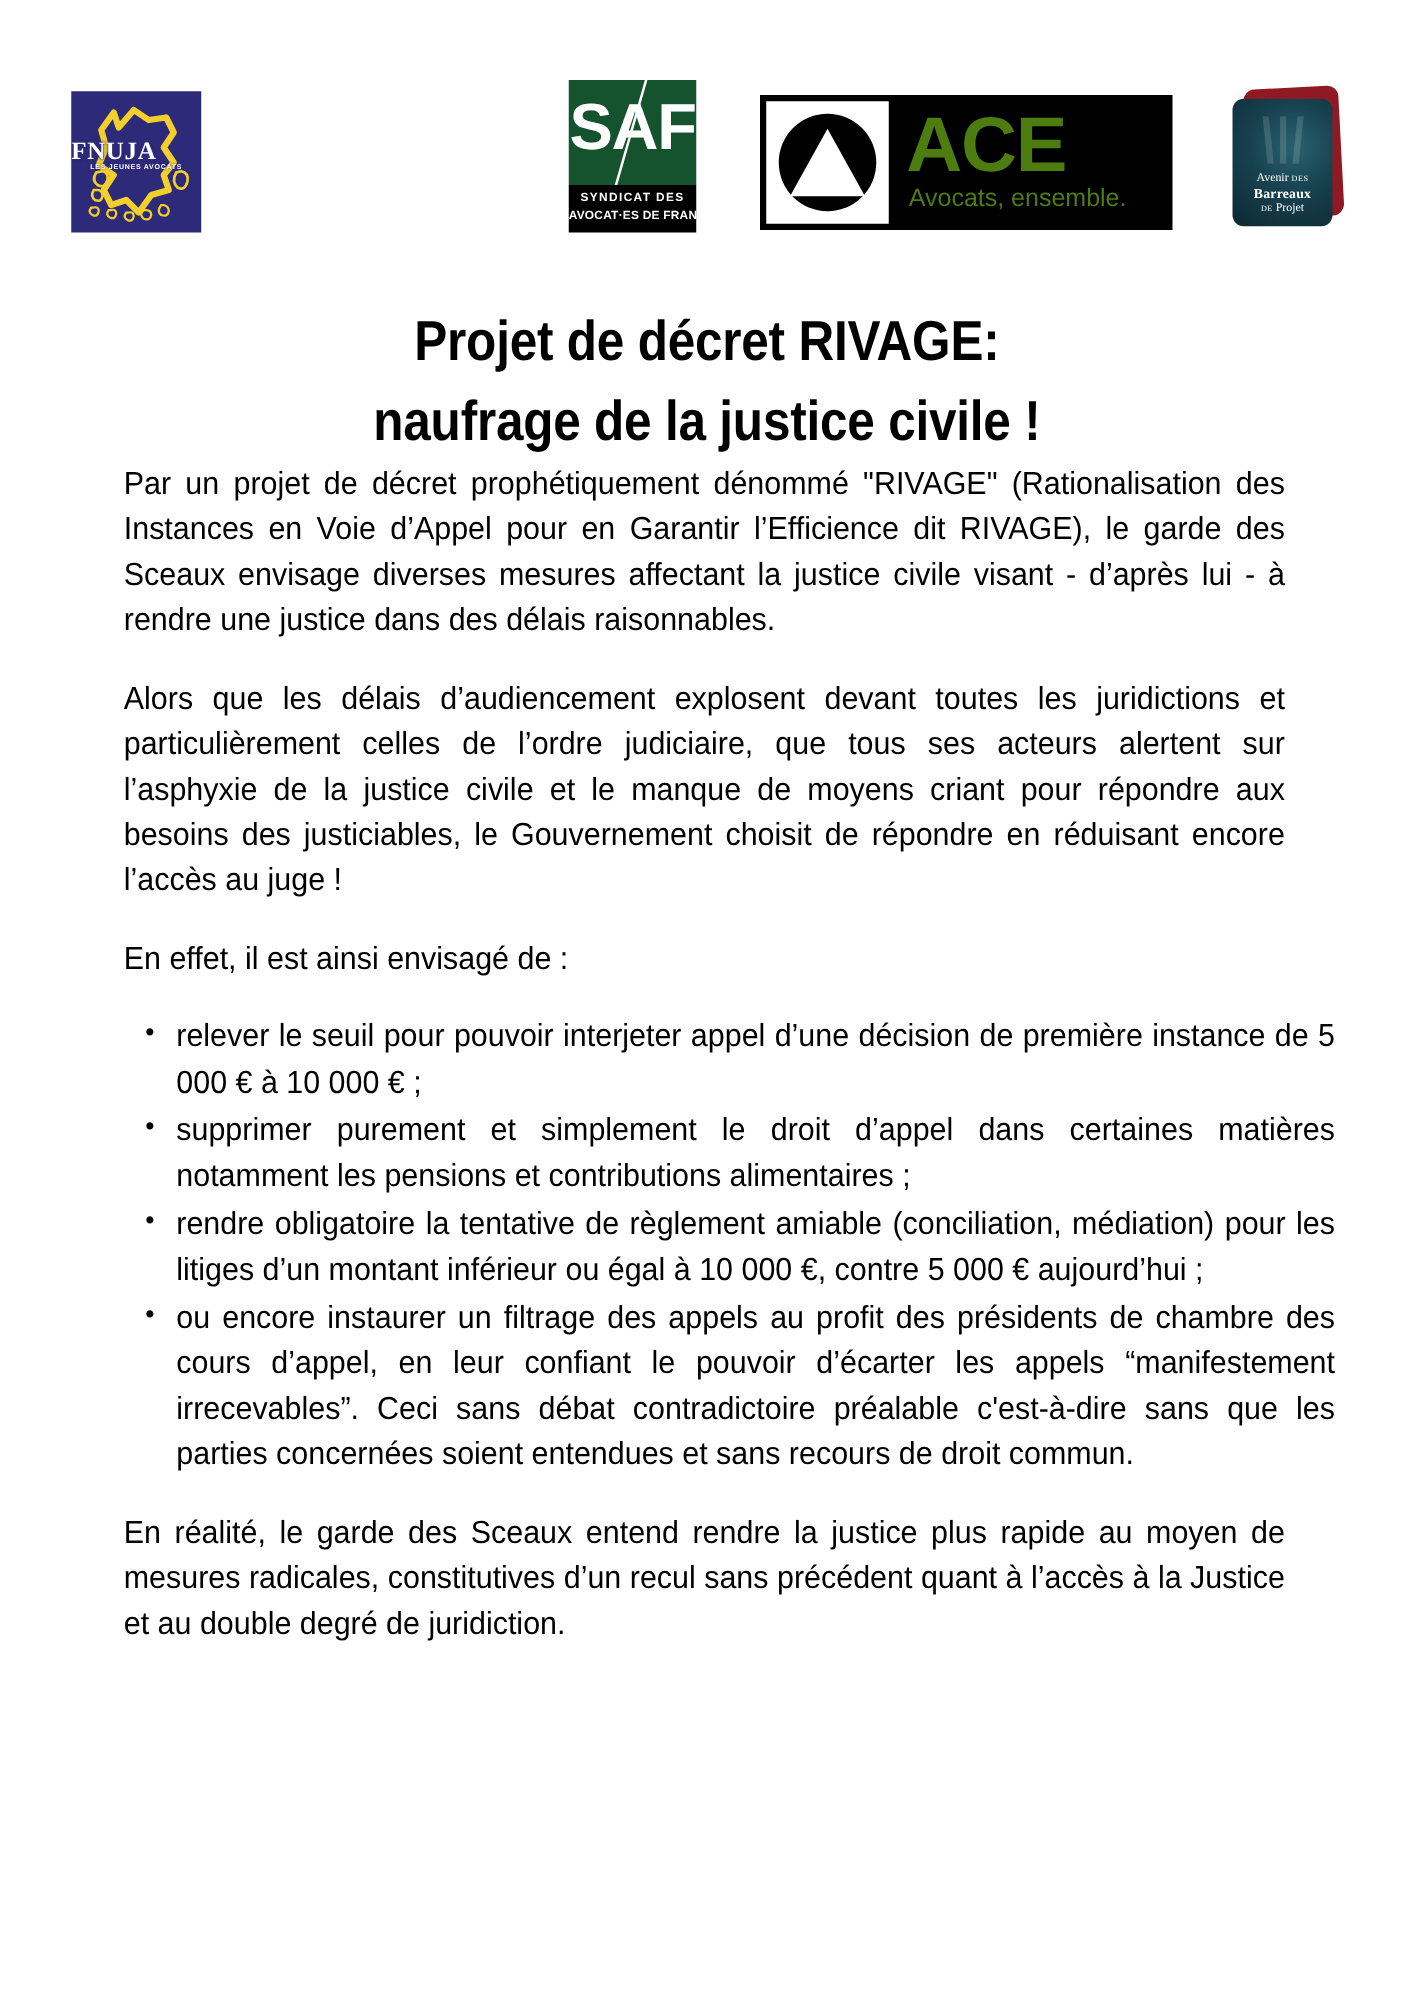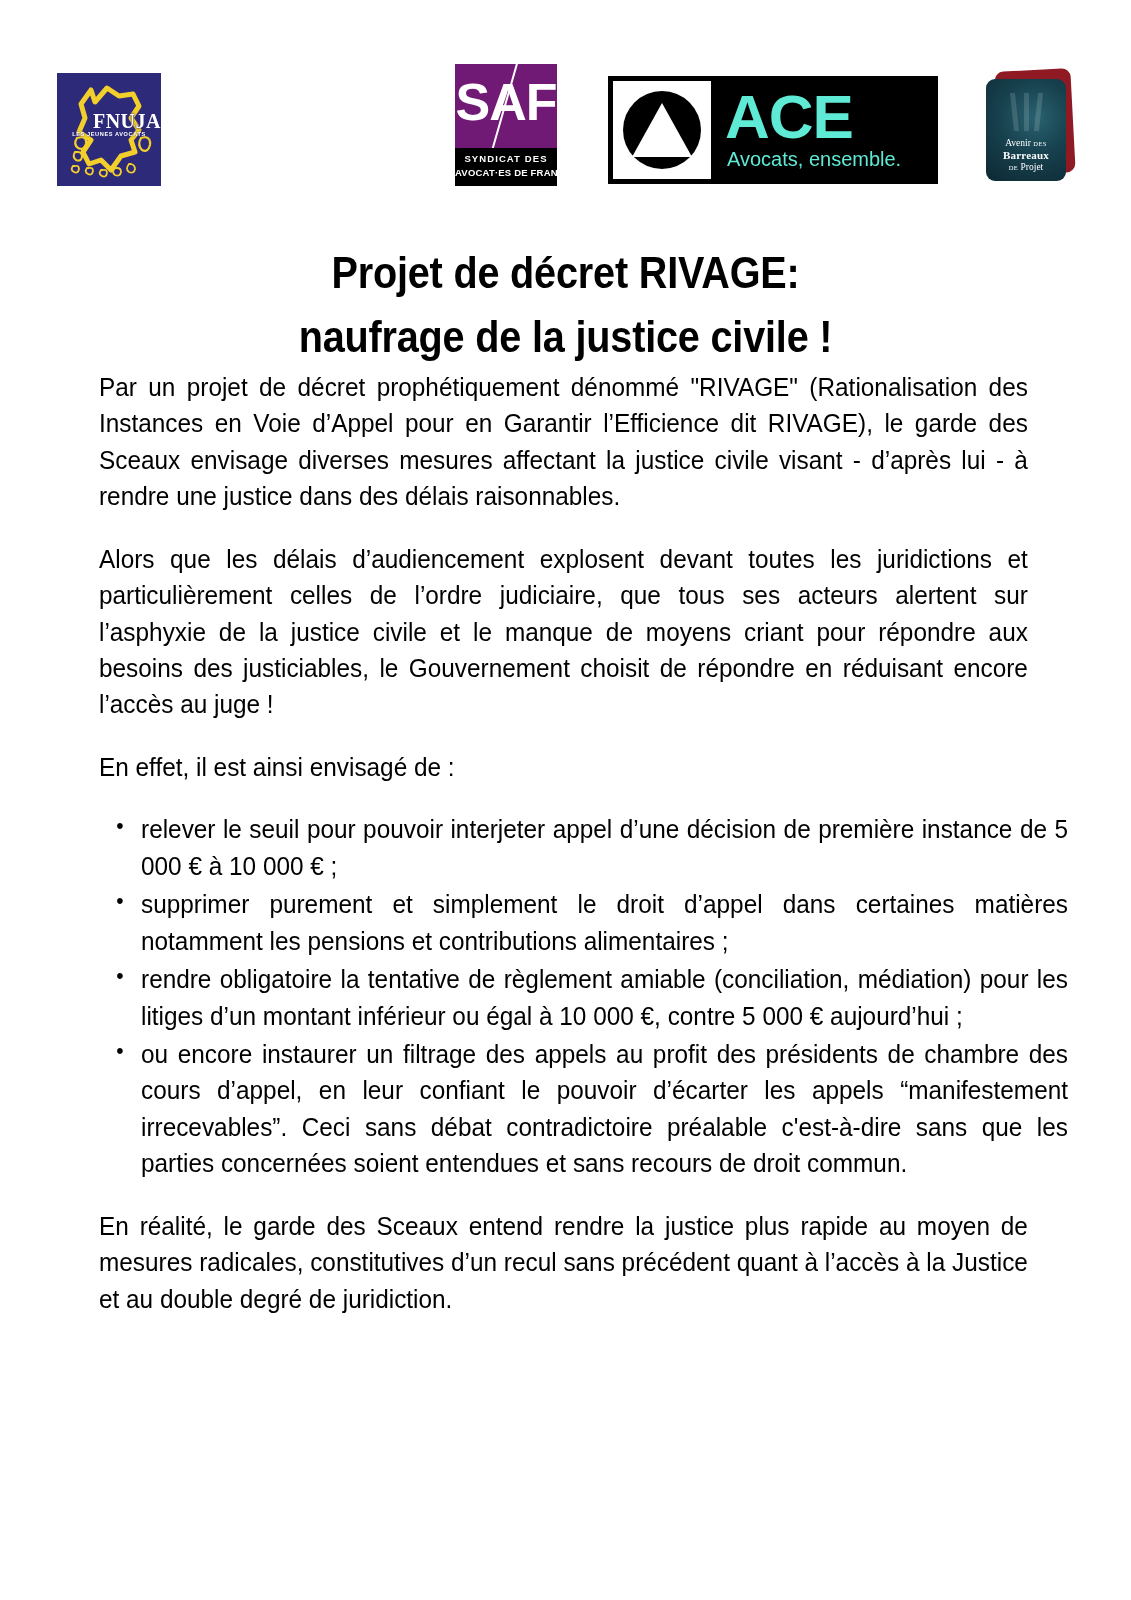--- a/index.html
+++ b/index.html
@@ -35,21 +35,21 @@
   .fnuja-map {
     position: absolute;
     left: 50%; top: 50%;
     transform: translate(-50%,-50%);
     width: 96px; height: 104px;
   }
   .fnuja-name {
     position: absolute;
     left: 0; right: 0;
     top: 38px;
-    text-align: right;
+    text-align: left;
     color: #ffffff;
     font-family: "Liberation Serif", "DejaVu Serif", serif;
     font-weight: bold;
     font-size: 20px;
     letter-spacing: 0.5px;
     line-height: 1;
     text-shadow: 0 0 2px #2e2a7a, 0 0 2px #2e2a7a;
   }
   .fnuja-sub {
     position: absolute;
@@ -77,21 +77,21 @@
     letter-spacing: 0.9px;
     line-height: 1.28;
     white-space: nowrap;
   }
 
   
   #logo-saf { left: 455px; top: 64px; width: 102px; height: 122px; }
   .saf-red {
     width: 100%;
     height: 84px;
-    background: #701a75;
+    background: #14532d;
     position: relative;
     overflow: hidden;
   }
   .saf-red .slash {
     position: absolute;
     left: 48px; top: -14px;
     width: 2px; height: 118px;
     background: #ffffff;
     transform: rotate(16deg);
   }
@@ -155,21 +155,21 @@
     transform: translate(-50%,-50%);
     width: 0; height: 0;
     border-left: 30px solid transparent;
     border-right: 30px solid transparent;
     border-bottom: 54px solid #ffffff;
     margin-top: -2px;
   }
   .ace-words {
     flex: 1;
     padding-left: 14px;
-    color: #5eead4;
+    color: #4d7c0f;
   }
   .ace-words .ace-big {
     font-weight: bold;
     font-size: 62px;
     line-height: 0.88;
     letter-spacing: -1px;
   }
   .ace-words .ace-small {
     font-size: 20px;
     line-height: 1.1;

